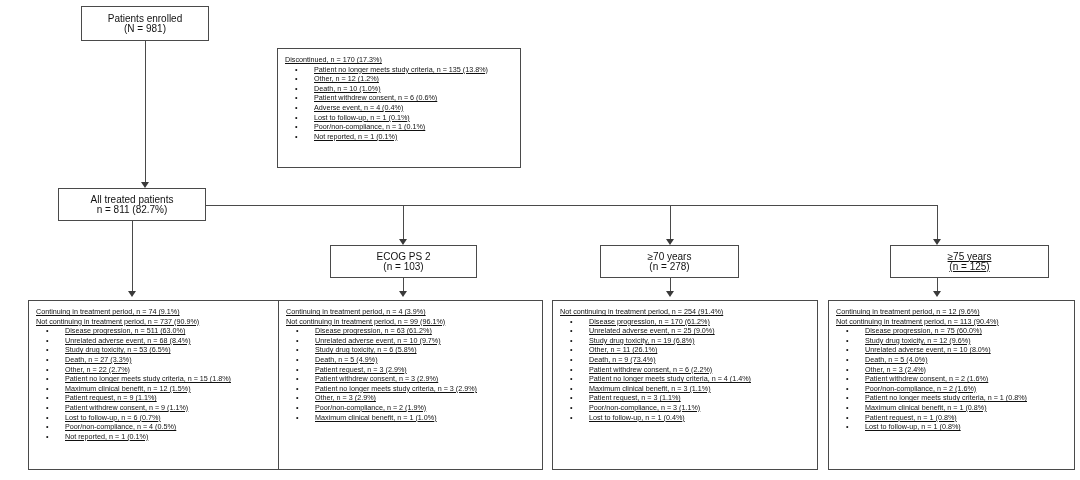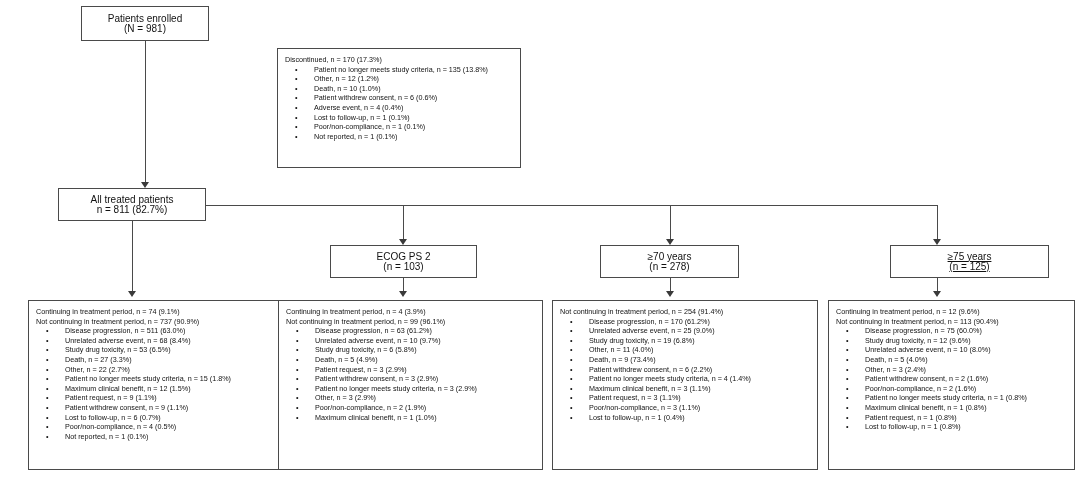--- a/index.html
+++ b/index.html
@@ -33,20 +33,21 @@
   }
   .node-line {
     font-size: 10px;
     line-height: 10px;
     white-space: nowrap;
   }
 
   
   .detail {
     padding: 6px 2px 4px 7px;
+    text-decoration: underline;
   }
   .detail .head {
     font-size: 7.2px;
     line-height: 9.6px;
     white-space: nowrap;
   }
   .detail ul {
     list-style: none;
     margin: 0;
     padding: 0;
@@ -191,21 +192,21 @@
       <li><span class="bullet">•</span><span>Maximum clinical benefit, n = 1 (1.0%)</span></li>
     </ul>
   </div>
 
   <div class="node detail" style="left:552px; top:300px; width:266px; height:170px;">
     <div class="head">Not continuing in treatment period, n = 254 (91.4%)</div>
     <ul>
       <li><span class="bullet">•</span><span>Disease progression, n = 170 (61.2%)</span></li>
       <li><span class="bullet">•</span><span>Unrelated adverse event, n = 25 (9.0%)</span></li>
       <li><span class="bullet">•</span><span>Study drug toxicity, n = 19 (6.8%)</span></li>
-      <li><span class="bullet">•</span><span>Other, n = 11 (4.0%)</span></li>
+      <li><span class="bullet">•</span><span>Other, n = 11 (26.1%)</span></li>
       <li><span class="bullet">•</span><span>Death, n = 9 (73.4%)</span></li>
       <li><span class="bullet">•</span><span>Patient withdrew consent, n = 6 (2.2%)</span></li>
       <li><span class="bullet">•</span><span>Patient no longer meets study criteria, n = 4 (1.4%)</span></li>
       <li><span class="bullet">•</span><span>Maximum clinical benefit, n = 3 (1.1%)</span></li>
       <li><span class="bullet">•</span><span>Patient request, n = 3 (1.1%)</span></li>
       <li><span class="bullet">•</span><span>Poor/non-compliance, n = 3 (1.1%)</span></li>
       <li><span class="bullet">•</span><span>Lost to follow-up, n = 1 (0.4%)</span></li>
     </ul>
   </div>
 

